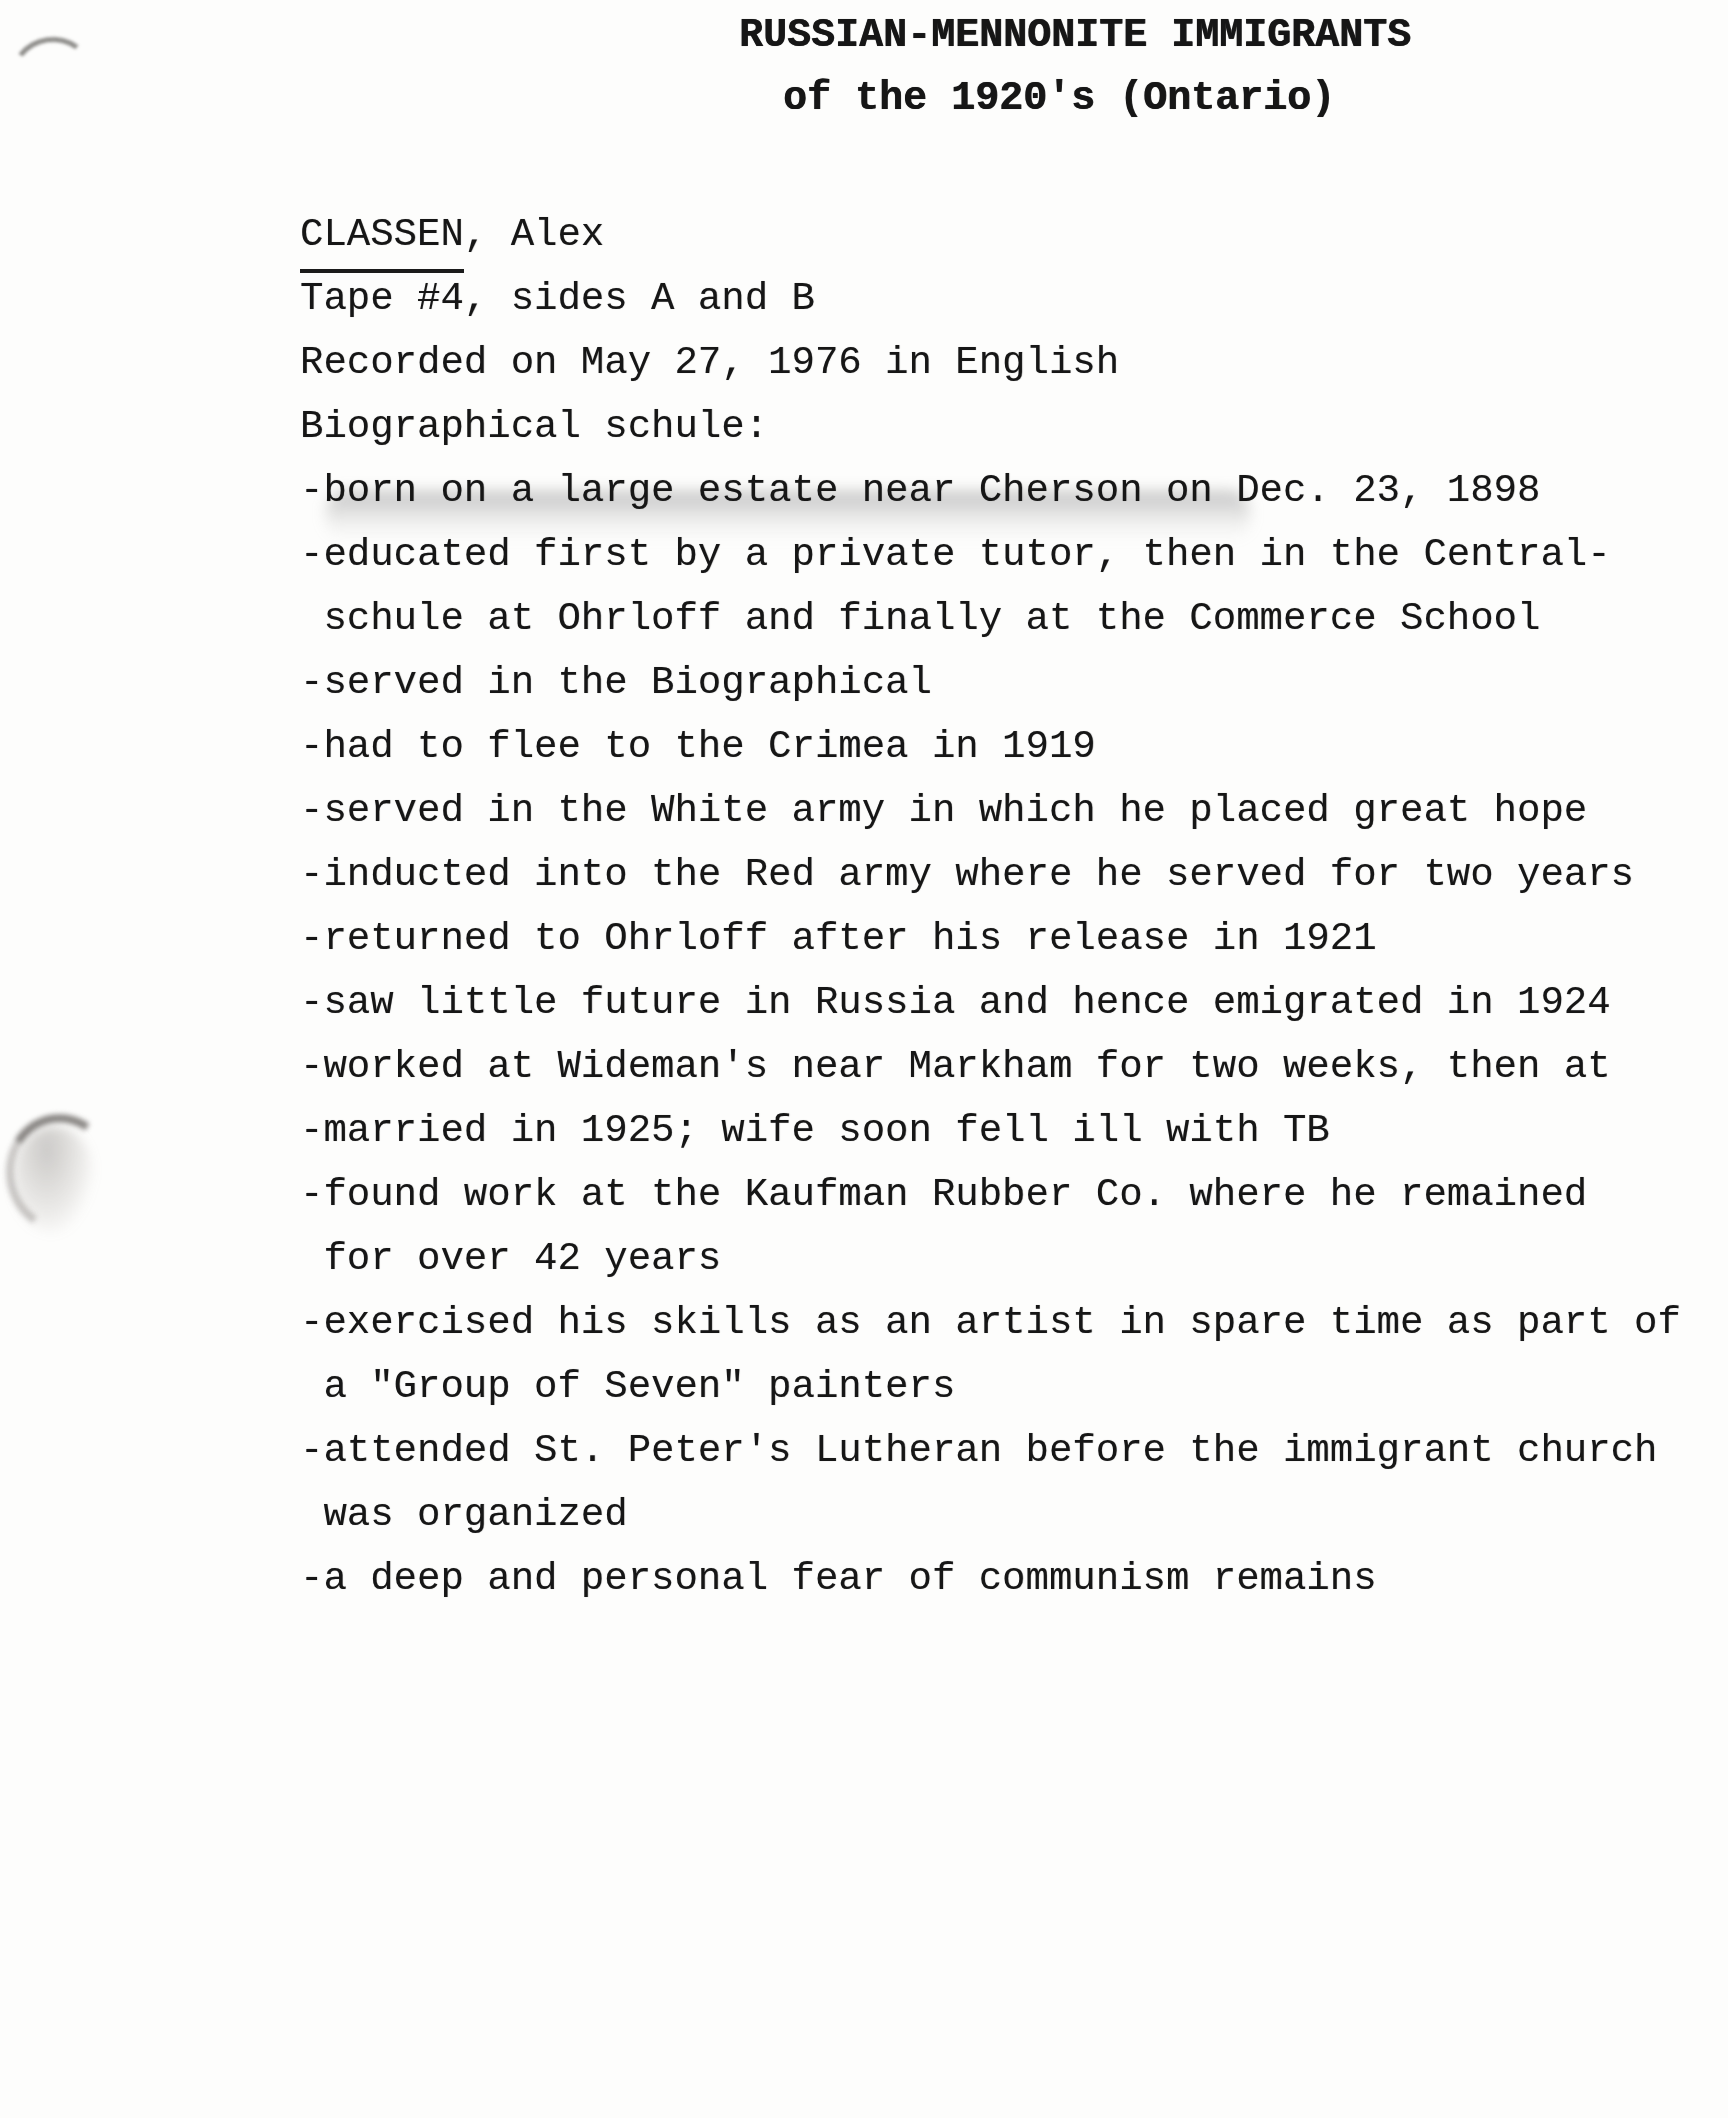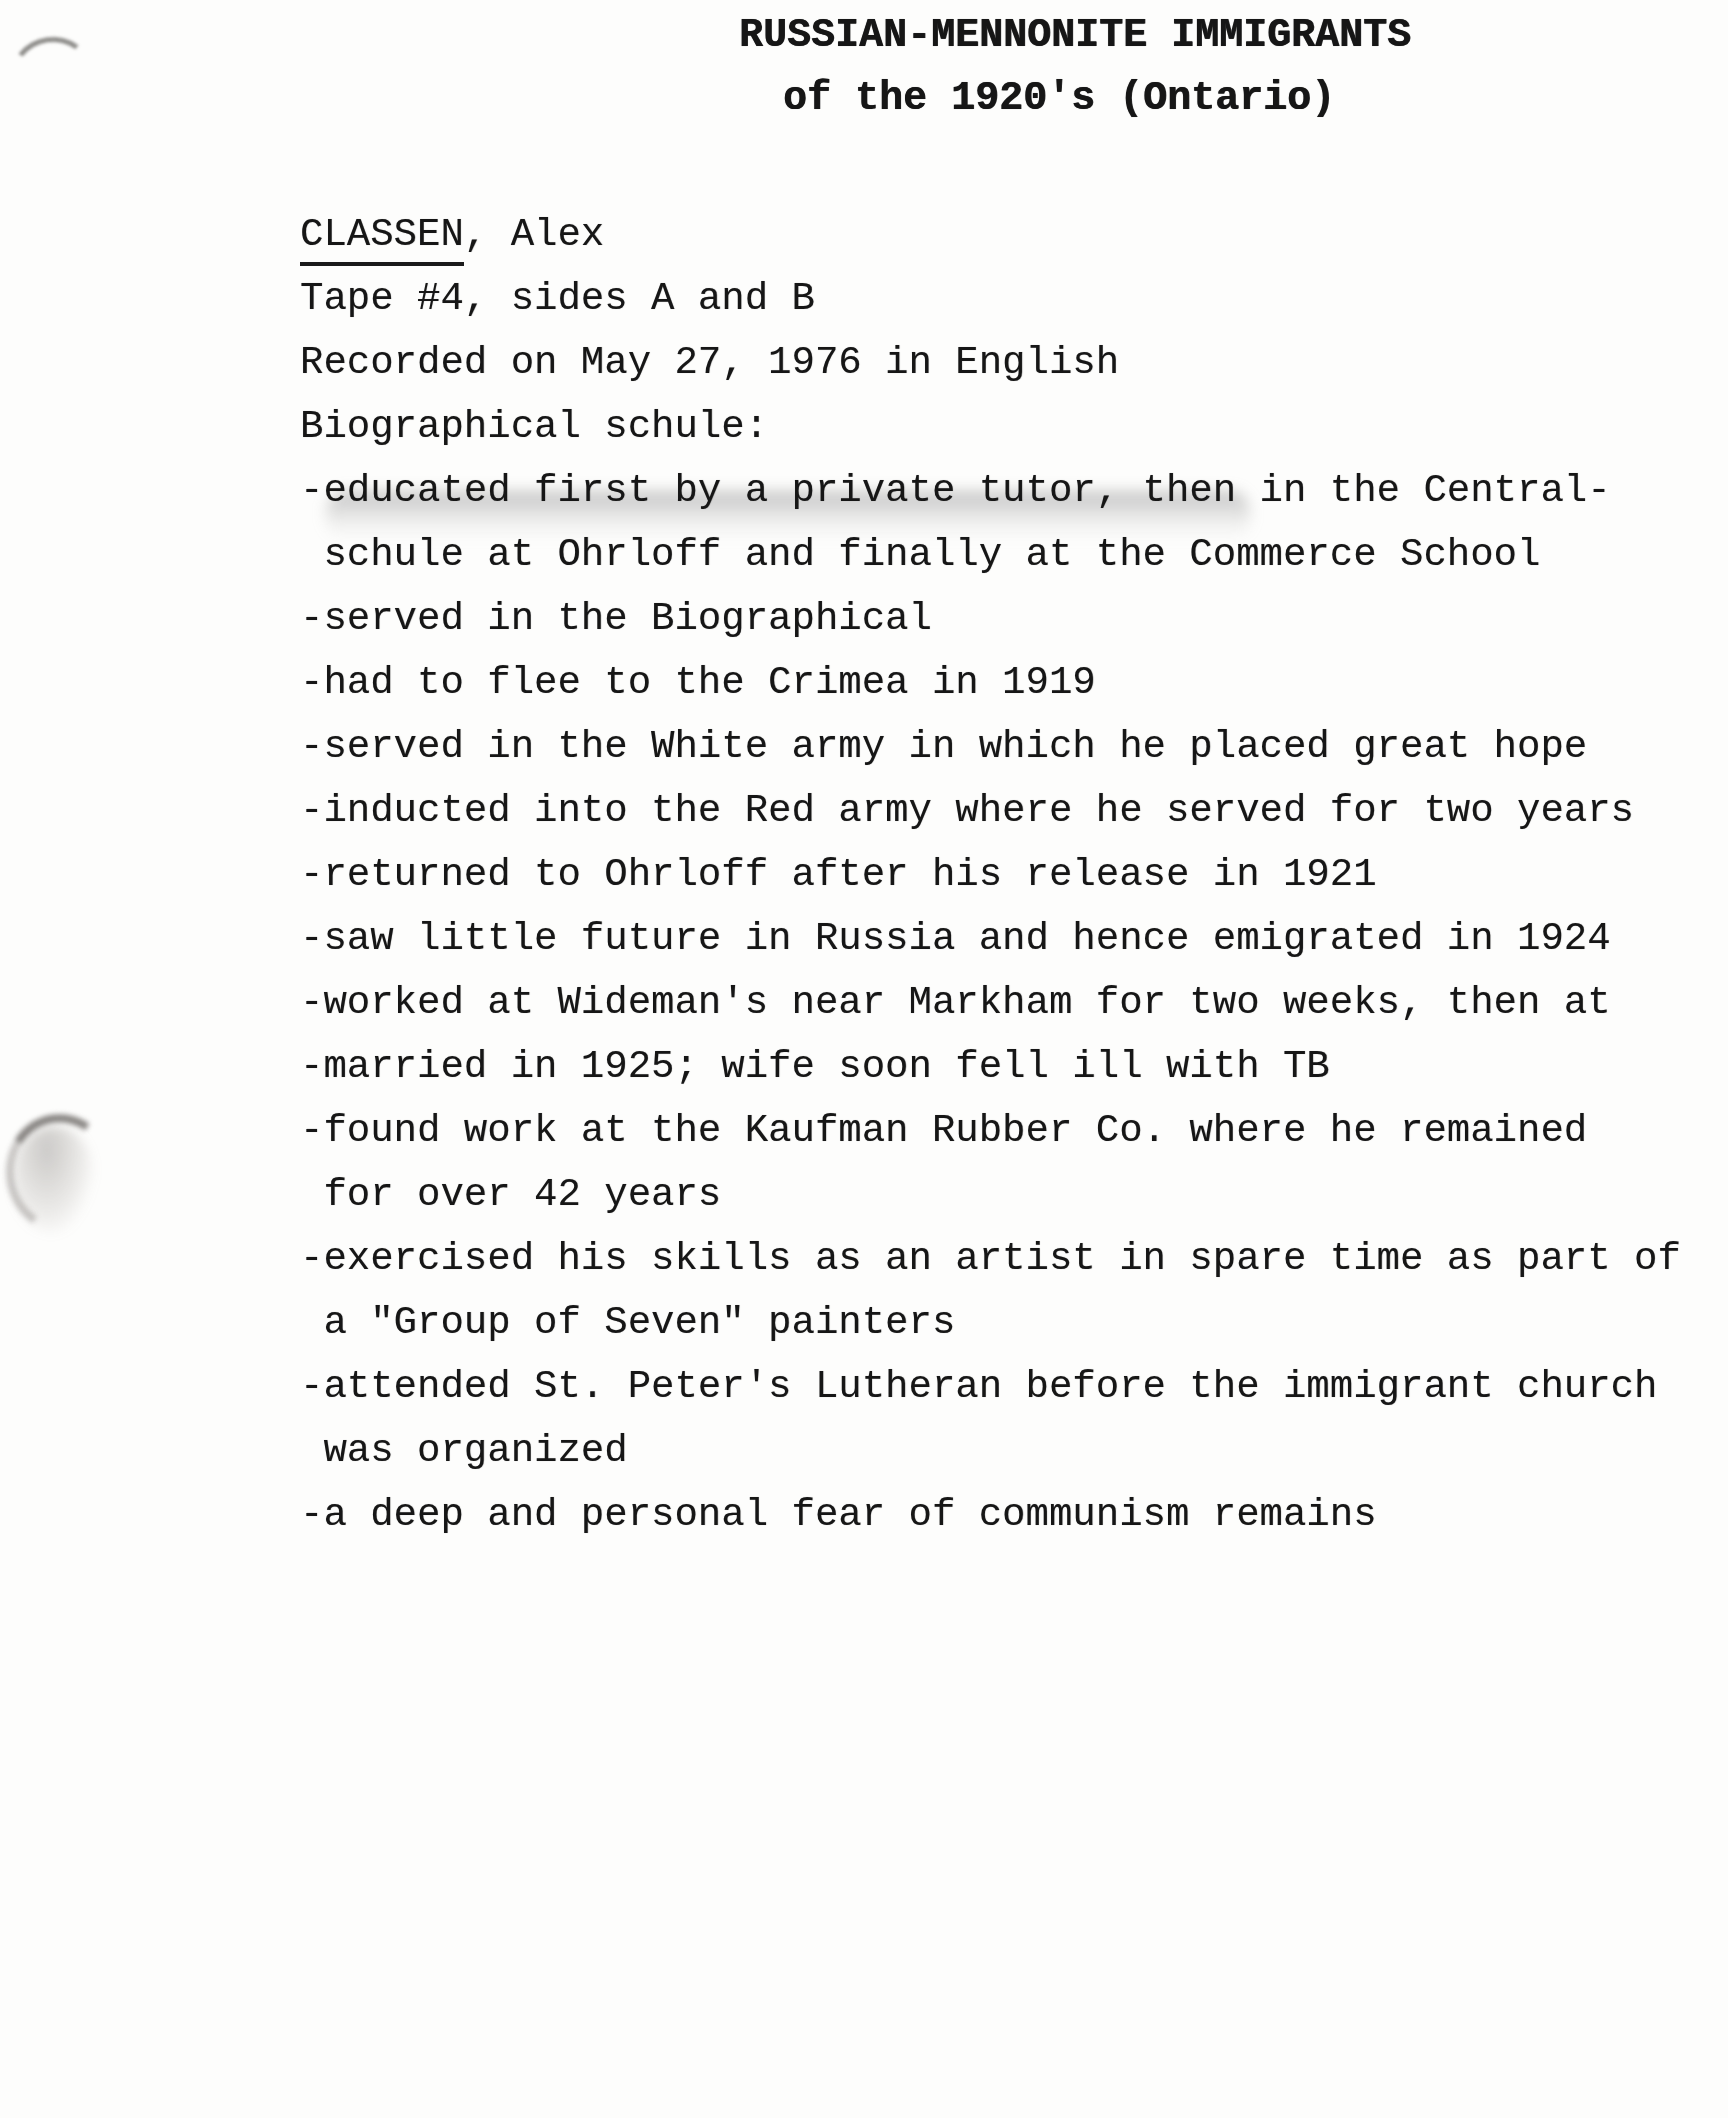--- a/index.html
+++ b/index.html
@@ -30,21 +30,21 @@
     position: absolute; left: 300px; top: 203px;
     font: 39px/64px "Liberation Mono", "DejaVu Sans Mono", monospace;
   }
   .tline {
     height: 64px;
     white-space: pre;
     text-shadow: 0.3px 0.3px 0.8px rgba(25,25,25,.4);
   }
   .u {
     border-bottom: 4.2px solid #1b1b1b;
-    padding-bottom: 5px;
+    padding-bottom: 12px;
   }
 
   
   .smear {
     position: absolute; left: 326px; top: 491px;
     width: 924px; height: 49px;
     background: linear-gradient(to bottom, rgba(110,110,110,.40), rgba(160,160,160,.16) 60%, rgba(200,200,200,0));
     filter: blur(6.8px);
     border-radius: 20.3px;
   }
@@ -89,20 +89,21 @@
   <div class="smear"></div>
 
   <div class="title-line title1">RUSSIAN-MENNONITE IMMIGRANTS</div>
   <div class="title-line title2">of the 1920's (Ontario)</div>
 
   <div class="body-lines" id="body-lines">
       <div class="tline"><span class="u">CLASSEN</span>, Alex</div>
       <div class="tline">Tape #4, sides A and B</div>
       <div class="tline">Recorded on May 27, 1976 in English</div>
       <div class="tline">Biographical schule:</div>
+      <div class="tline">-born on a large estate near Cherson on Dec. 23, 1898</div>
       <div class="tline">-educated first by a private tutor, then in the Central-</div>
       <div class="tline"> schule at Ohrloff and finally at the Commerce School</div>
       <div class="tline">-served in the Biographical</div>
       <div class="tline">-had to flee to the Crimea in 1919</div>
       <div class="tline">-served in the White army in which he placed great hope</div>
       <div class="tline">-inducted into the Red army where he served for two years</div>
       <div class="tline">-returned to Ohrloff after his release in 1921</div>
       <div class="tline">-saw little future in Russia and hence emigrated in 1924</div>
       <div class="tline">-worked at Wideman's near Markham for two weeks, then at</div>
       <div class="tline">-married in 1925; wife soon fell ill with TB</div>

